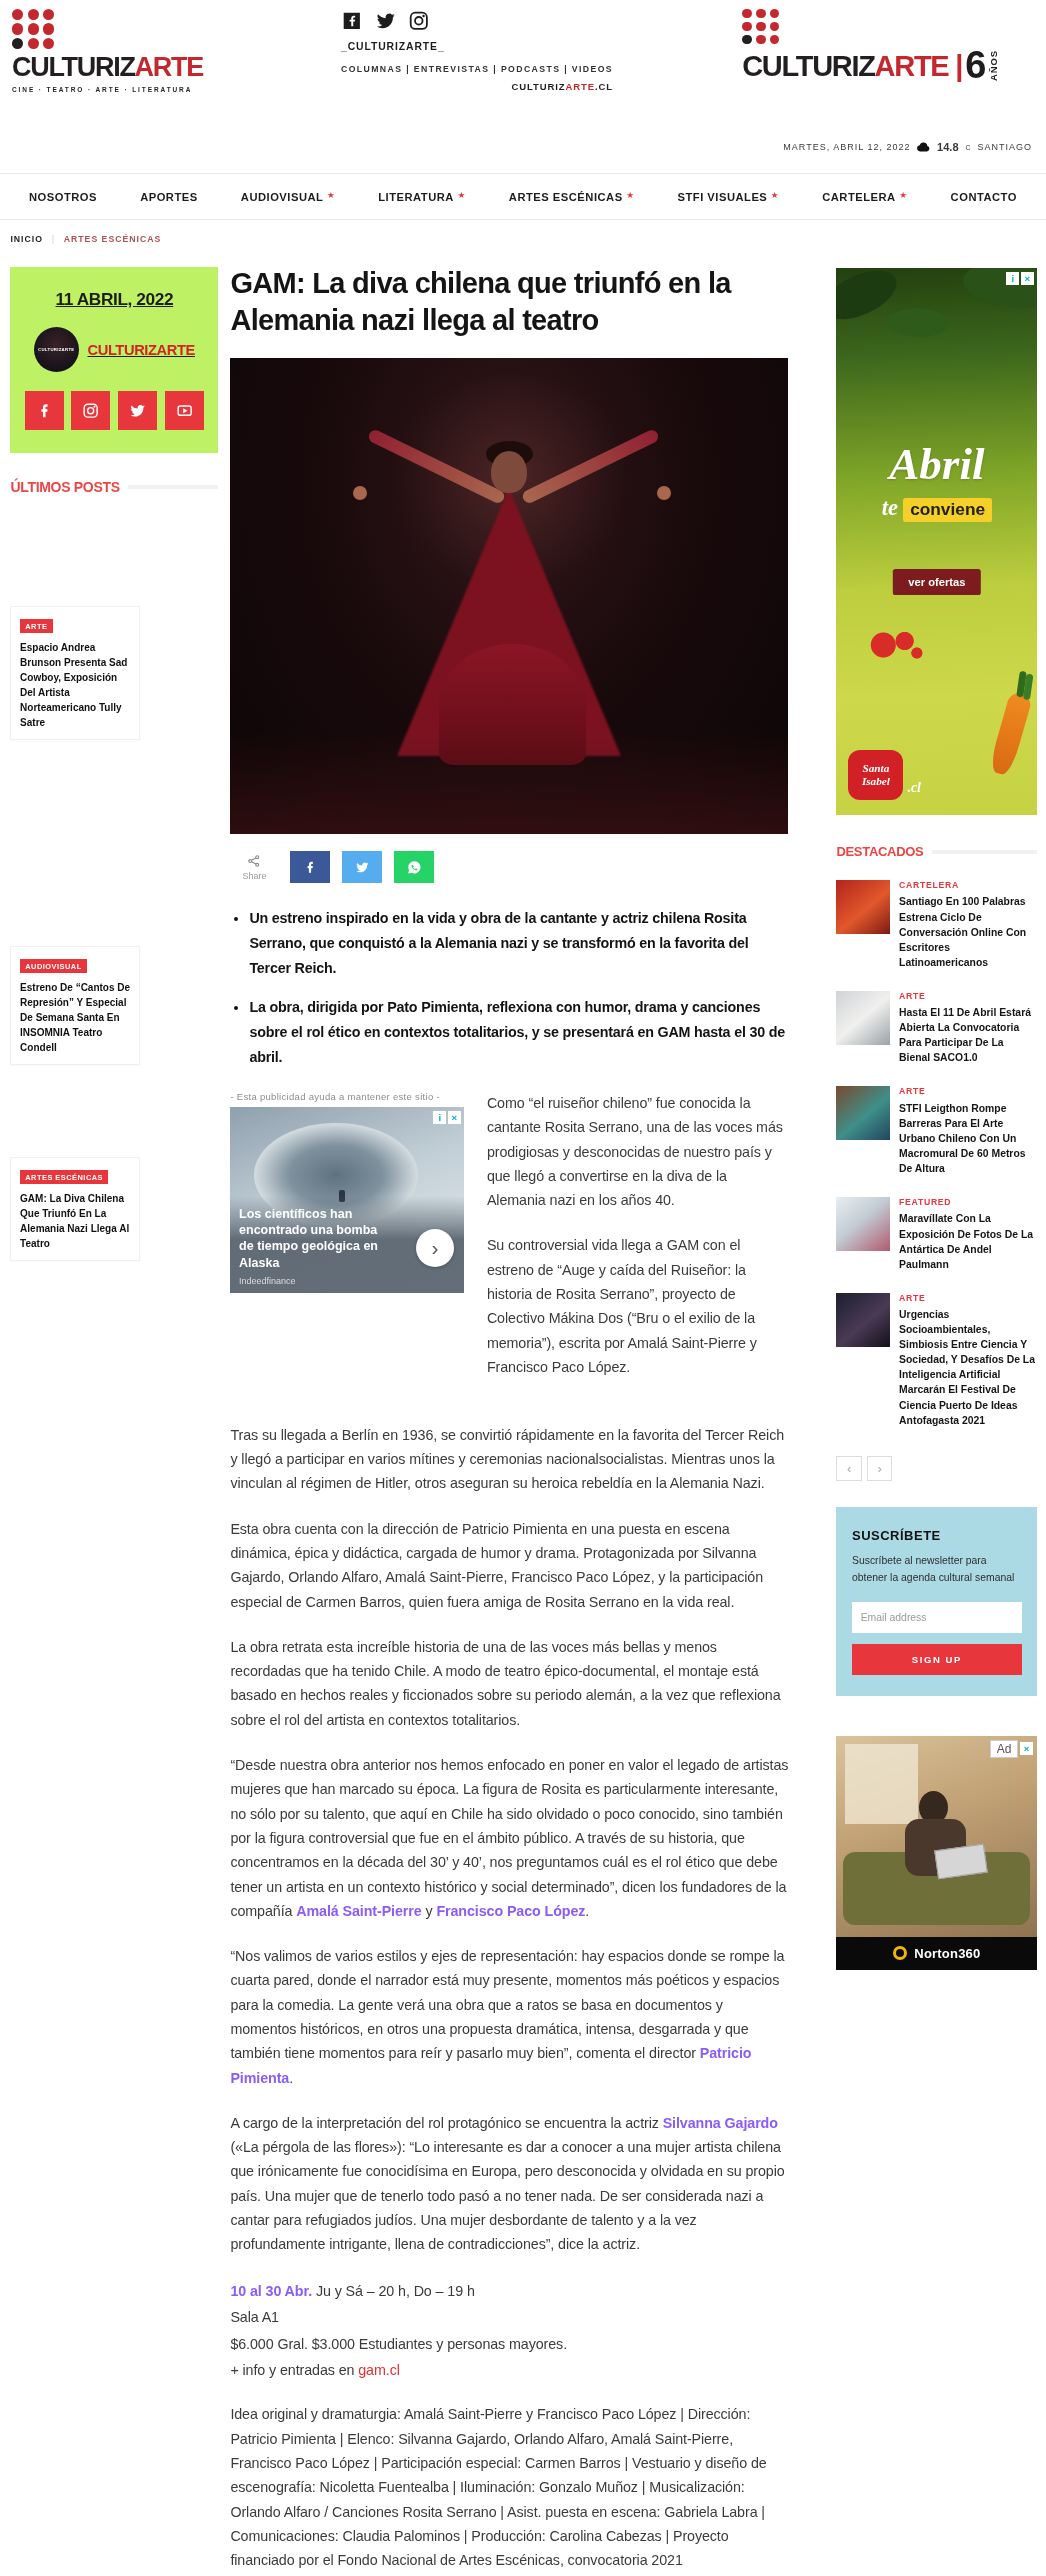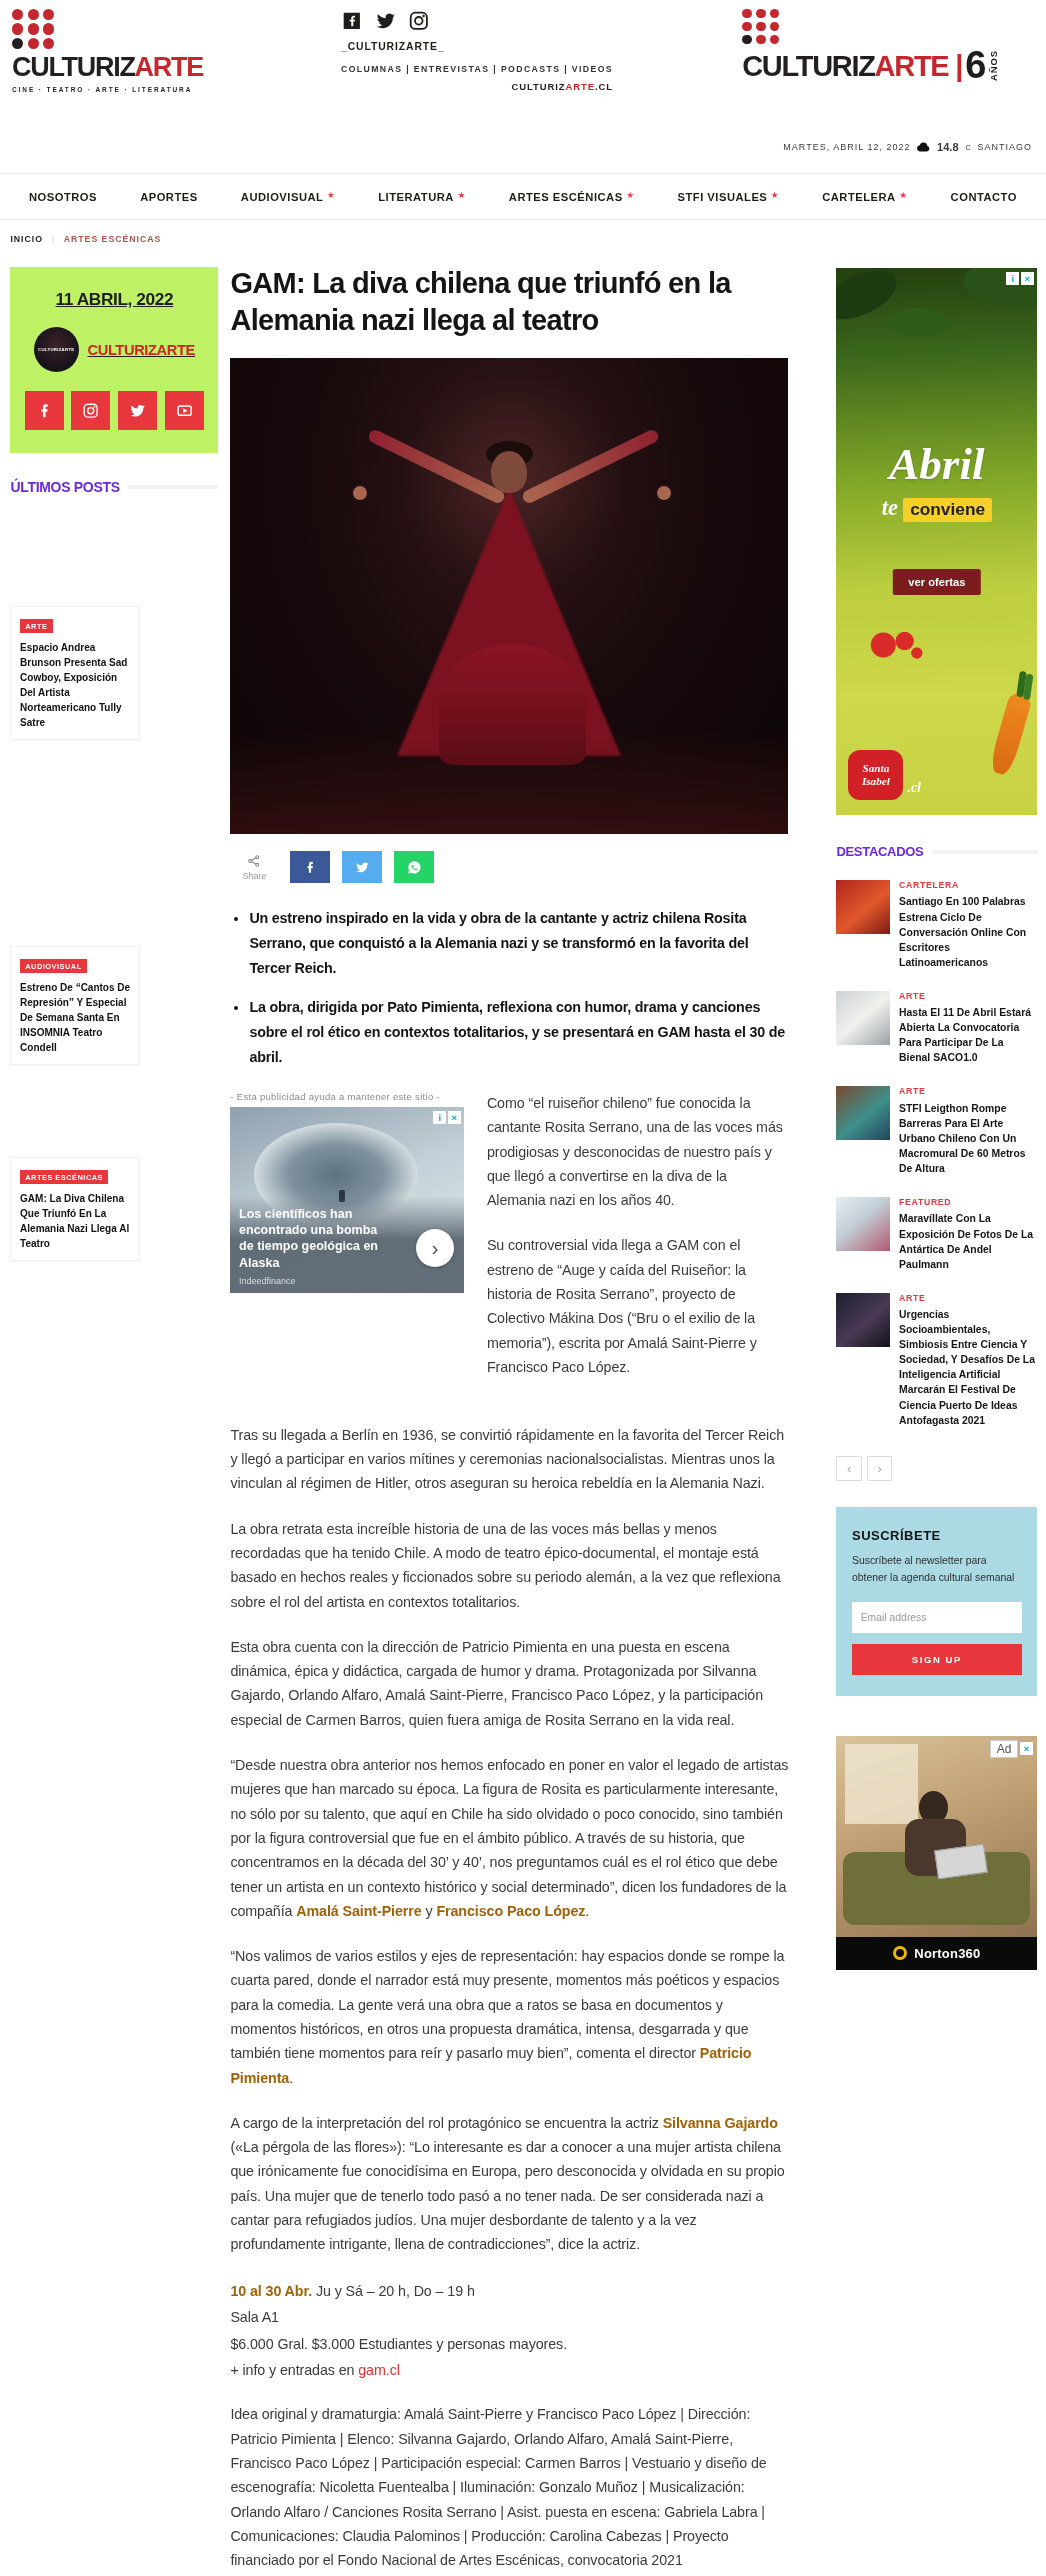--- a/index.html
+++ b/index.html
@@ -57,21 +57,21 @@
   
   .meta-box{background:#bef264;padding:22.5px 8.7px 22.5px 8.7px;text-align:center;text-decoration:underline;}
   .meta-date{font-size:17.3px;font-weight:bold;letter-spacing:-0.4px;color:#1d1d1b;}
   .author-row{margin-top:17.3px;display:flex;align-items:center;justify-content:center;gap:8.7px;}
   .avatar{width:45px;height:45px;border-radius:50%;background:radial-gradient(circle at 50% 40%,#3a2228 0%,#17121a 70%);display:flex;align-items:center;justify-content:center;color:#fff;font-size:4.3px;font-weight:bold;letter-spacing:0.3px;flex:none;}
   .author-name{color:#d2232a;font-weight:bold;font-size:14.7px;letter-spacing:-0.4px;}
   .meta-social{margin-top:19px;display:flex;gap:7.8px;justify-content:center;}
   .rbtn{width:39px;height:39px;background:#e8363d;color:#fff;display:flex;align-items:center;justify-content:center;cursor:pointer;}
   .rbtn svg{width:17.3px;height:17.3px;}
 
-  .side-heading{display:flex;align-items:center;gap:8.7px;margin-top:26px;font-size:14px;font-weight:bold;letter-spacing:-0.3px;color:#6d28d9;}
+  .side-heading{display:flex;align-items:center;gap:8.7px;margin-top:26px;font-size:14px;font-weight:bold;letter-spacing:-0.3px;color:#ef4444;}
   .side-heading .hline{flex:1;height:4.3px;background:#f1f1f1;}
   .latest-list{margin-top:111px;width:130px;}
   .post-card{border:0.9px solid #f0f0f0;box-shadow:0 0.9px 1.7px rgba(0,0,0,.03);padding:8.7px;box-sizing:border-box;cursor:pointer;}
   .post-card.mb1{margin-bottom:206px;}
   .post-card.mb2{margin-bottom:92px;}
   .chip{display:inline-block;background:#e8363d;color:#fff;font-size:7.4px;font-weight:bold;letter-spacing:0.5px;padding:2.6px 5.2px;}
   .post-title{font-size:10px;font-weight:bold;line-height:1.5;margin-top:7px;color:#111;}
 
   
   .art-title{font-size:29px;font-weight:bold;letter-spacing:-0.7px;line-height:1.28;color:#151515;margin:8.7px 0 0 0;}
@@ -110,21 +110,21 @@
   .glacier .cap{position:absolute;left:0;right:0;bottom:0;padding:10.4px 8.7px 7px 8.7px;background:linear-gradient(180deg,rgba(80,92,102,0) 0%,rgba(88,99,110,.92) 45%);color:#fff;}
   .glacier .cap .t{font-size:12.5px;font-weight:bold;line-height:1.3;width:147px;}
   .glacier .cap .s{font-size:9px;color:rgba(255,255,255,.75);margin-top:5.2px;}
   .chevbtn{position:absolute;right:10.4px;bottom:26px;width:38px;height:38px;border-radius:50%;background:#fff;color:#555;display:flex;align-items:center;justify-content:center;font-size:21px;box-shadow:0 0.9px 3.5px rgba(0,0,0,.25);cursor:pointer;}
   .adchoice{position:absolute;top:3.5px;right:3.5px;display:flex;gap:1.7px;}
   .adchoice .ic{width:13px;height:13px;background:#fff;color:#00aecd;font-size:9.5px;display:flex;align-items:center;justify-content:center;font-weight:bold;cursor:pointer;}
 
   .sidecol{flex:1;}
   .sidecol p,.art-body p{font-size:14.3px;line-height:1.7;letter-spacing:-0.1px;color:#3b3b3b;margin:0 0 21px 0;}
   .art-body{margin-top:22.5px;}
-  .art-body strong{color:#a16207;}
+  .art-body strong{color:#8b5cf6;}
   .event p{margin:0;font-size:14.3px;line-height:1.85;color:#3b3b3b;}
   .event{margin-bottom:19px;}
   .link-red{color:#e03131;cursor:pointer;}
 
   
   .ad-santa{width:201px;height:547px;position:relative;overflow:hidden;background:linear-gradient(178deg,#23400f 0%,#3c661c 16%,#7fa527 38%,#bccd3e 58%,#cdd84a 78%,#c6d144 100%);cursor:pointer;}
   .leaf{position:absolute;border-radius:60% 40% 60% 40%;background:#1d3b10;}
   .l1{width:78px;height:40px;left:-15.6px;top:7px;transform:rotate(-18deg);}
   .l2{width:95px;height:45px;right:-21px;top:-5.2px;transform:rotate(14deg);background:#2a5117;}
   .l3{width:61px;height:29px;left:52px;top:40px;transform:rotate(8deg);background:#2f5b1a;}
@@ -409,22 +409,22 @@
           </div>
         </div>
         <div class="sidecol">
           <p>Como “el ruiseñor chileno” fue conocida la cantante Rosita Serrano, una de las voces más prodigiosas y desconocidas de nuestro país y que llegó a convertirse en la diva de la Alemania nazi en los años 40.</p>
           <p>Su controversial vida llega a GAM con el estreno de “Auge y caída del Ruiseñor: la historia de Rosita Serrano”, proyecto de Colectivo Mákina Dos (“Bru o el exilio de la memoria”), escrita por Amalá Saint-Pierre y Francisco Paco López.</p>
         </div>
       </div>
 
       <div class="art-body">
         <p>Tras su llegada a Berlín en 1936, se convirtió rápidamente en la favorita del Tercer Reich y llegó a participar en varios mítines y ceremonias nacionalsocialistas. Mientras unos la vinculan al régimen de Hitler, otros aseguran su heroica rebeldía en la Alemania Nazi.</p>
+        <p>Esta obra cuenta con la dirección de Patricio Pimienta en una puesta en escena dinámica, épica y didáctica, cargada de humor y drama. Protagonizada por Silvanna Gajardo, Orlando Alfaro, Amalá Saint-Pierre, Francisco Paco López, y la participación especial de Carmen Barros, quien fuera amiga de Rosita Serrano en la vida real.</p>
         <p>La obra retrata esta increíble historia de una de las voces más bellas y menos recordadas que ha tenido Chile. A modo de teatro épico-documental, el montaje está basado en hechos reales y ficcionados sobre su periodo alemán, a la vez que reflexiona sobre el rol del artista en contextos totalitarios.</p>
-        <p>Esta obra cuenta con la dirección de Patricio Pimienta en una puesta en escena dinámica, épica y didáctica, cargada de humor y drama. Protagonizada por Silvanna Gajardo, Orlando Alfaro, Amalá Saint-Pierre, Francisco Paco López, y la participación especial de Carmen Barros, quien fuera amiga de Rosita Serrano en la vida real.</p>
         <p><span>“Desde nuestra obra anterior nos hemos enfocado en poner en valor el legado de artistas mujeres que han marcado su época. La figura de Rosita es particularmente interesante, no sólo por su talento, que aquí en Chile ha sido olvidado o poco conocido, sino también por la figura controversial que fue en el ámbito público. A través de su historia, que concentramos en la década del 30’ y 40’, nos preguntamos cuál es el rol ético que debe tener un artista en un contexto histórico y social determinado”, dicen los fundadores de la compañía </span><strong>Amalá Saint-Pierre</strong><span> y </span><strong>Francisco Paco López</strong><span>.</span></p>
         <p><span>“Nos valimos de varios estilos y ejes de representación: hay espacios donde se rompe la cuarta pared, donde el narrador está muy presente, momentos más poéticos y espacios para la comedia. La gente verá una obra que a ratos se basa en documentos y momentos históricos, en otros una propuesta dramática, intensa, desgarrada y que también tiene momentos para reír y pasarlo muy bien”, comenta el director </span><strong>Patricio Pimienta</strong><span>.</span></p>
         <p><span>A cargo de la interpretación del rol protagónico se encuentra la actriz </span><strong>Silvanna Gajardo</strong><span> («La pérgola de las flores»): “Lo interesante es dar a conocer a una mujer artista chilena que irónicamente fue conocidísima en Europa, pero desconocida y olvidada en su propio país. Una mujer que de tenerlo todo pasó a no tener nada. De ser considerada nazi a cantar para refugiados judíos. Una mujer desbordante de talento y a la vez profundamente intrigante, llena de contradicciones”, dice la actriz.</span></p>
 
         <div class="event">
           <p><strong>10 al 30 Abr.</strong><span> Ju y Sá – 20 h, Do – 19 h</span></p>
           <p>Sala A1</p>
           <p>$6.000 Gral. $3.000 Estudiantes y personas mayores.</p>
           <p><span>+ info y entradas en </span><span class="link-red">gam.cl</span></p>
         </div>

